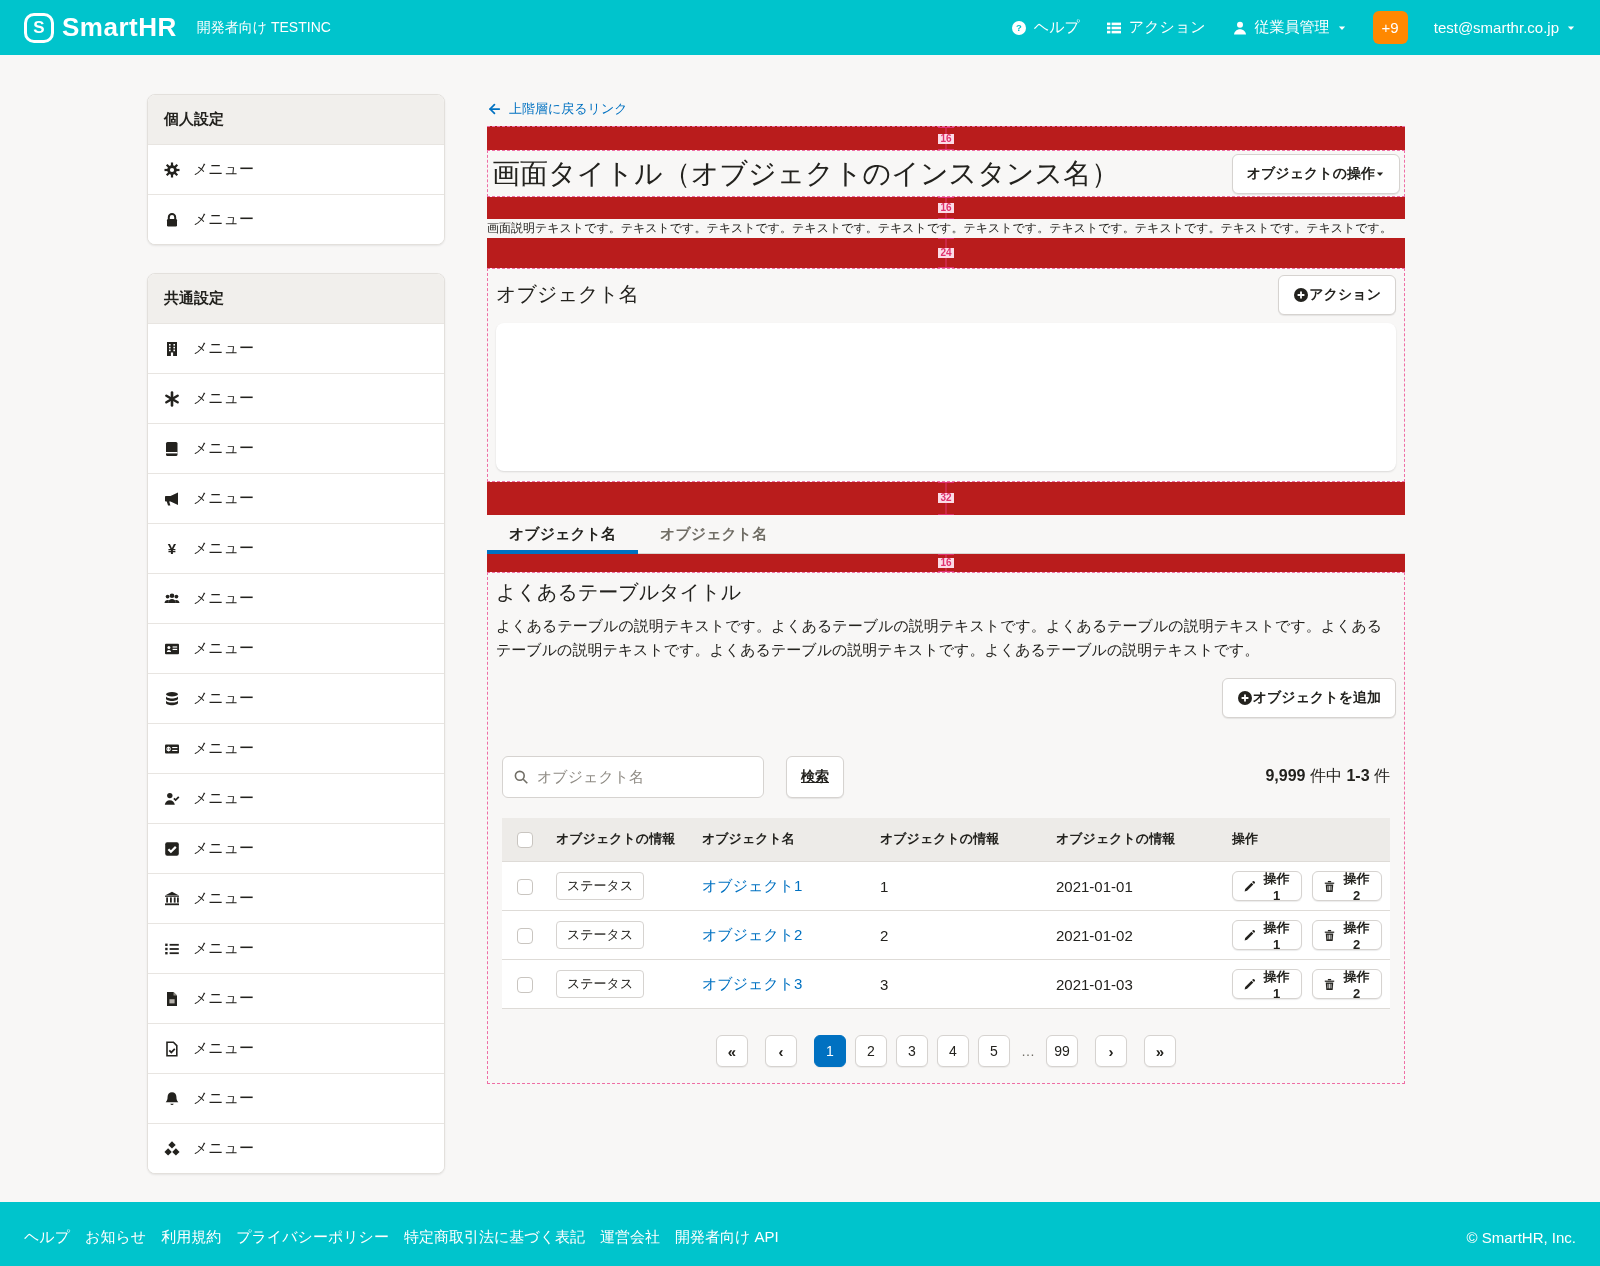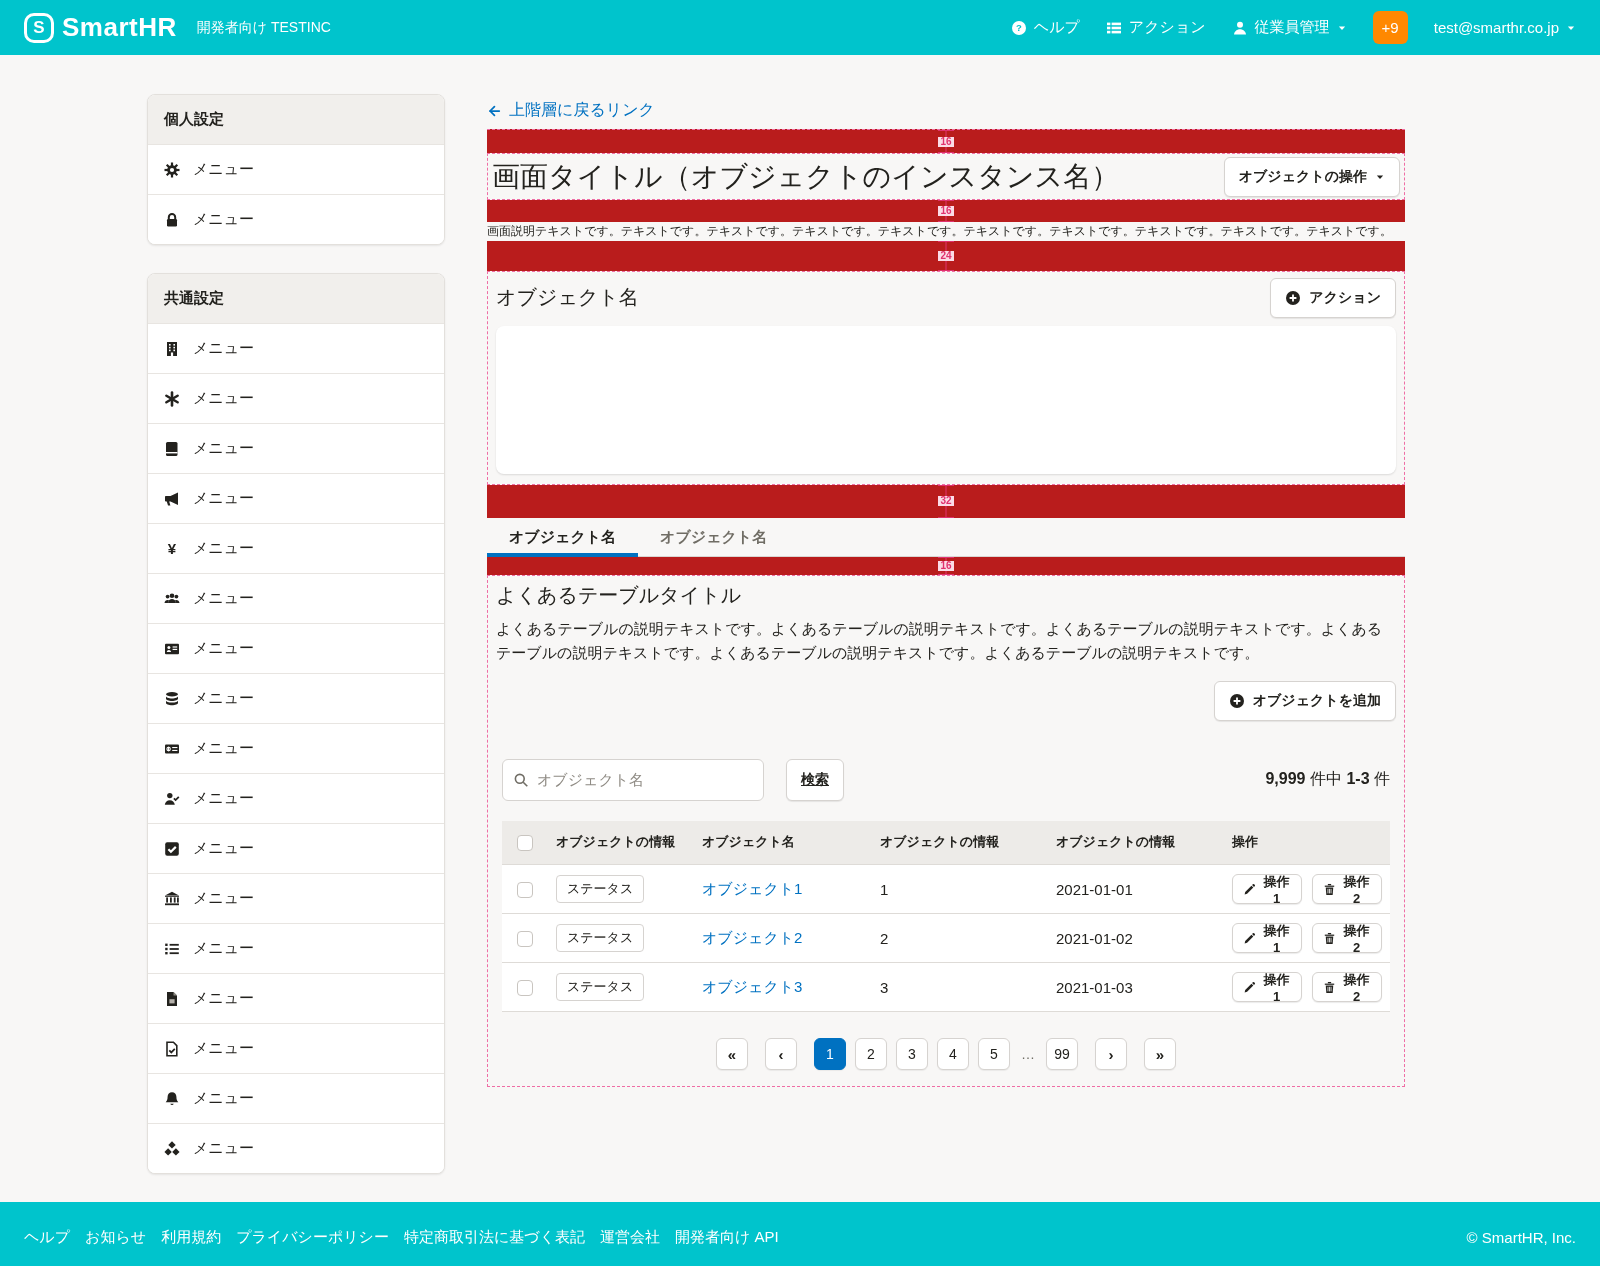--- a/index.html
+++ b/index.html
@@ -37,25 +37,25 @@
   .sp-2{height:22px;}
   .sp-3{height:30px;}
   .sp-4{height:33px;}
   .sp-5{height:18px;}
   .measure{position:absolute;left:50%;top:0;bottom:0;width:16px;transform:translateX(-50%);border-top:1px solid #e0326e;border-bottom:1px solid #e0326e;display:flex;align-items:center;justify-content:center;}
   .measure::before{content:"";position:absolute;left:50%;top:0;bottom:0;width:1px;background:#e0326e;transform:translateX(-50%);}
   .m-label{position:relative;z-index:1;background:#fbdce7;font-size:10px;line-height:1;color:#e0326e;padding:0 2px;font-weight:bold;}
   .outlined{border:1px dashed #ef6ea5;}
 
   
-  .back-link{display:inline-flex;align-items:center;gap:8px;color:#0071c1;font-size:16px;text-decoration:none;margin:6px 0 8px;cursor:pointer;font-family:Liberation Mono, monospace;}
+  .back-link{display:inline-flex;align-items:center;gap:8px;color:#0071c1;font-size:13px;text-decoration:none;margin:6px 0 8px;cursor:pointer;font-family:Liberation Mono, monospace;}
   .back-link .icon{width:14px;height:14px;}
   .title-block{display:flex;justify-content:space-between;align-items:center;min-height:47px;padding:2px 4px;}
   .page-title{font-size:28px;font-weight:normal;}
-  .btn{display:inline-flex;align-items:center;gap:8px;background:#fff;border:1px solid #d6d3d0;border-radius:6px;font-weight:bold;font-size:14px;color:#23221e;padding:0 14px;height:40px;box-shadow:0 1px 1px rgba(0,0,0,.08);cursor:pointer;font-family:inherit;}
+  .btn{display:inline-flex;align-items:center;gap:0;background:#fff;border:1px solid #d6d3d0;border-radius:6px;font-weight:bold;font-size:14px;color:#23221e;padding:0 14px;height:40px;box-shadow:0 1px 1px rgba(0,0,0,.08);cursor:pointer;font-family:inherit;}
   .btn .caret{width:10px;height:10px;}
   .description{font-size:12px;line-height:1.55;}
   .detail-block{padding:4px 8px 10px;}
   .detail-head{display:flex;justify-content:space-between;align-items:center;min-height:44px;}
   .section-title{font-size:20px;font-weight:normal;}
   .detail-panel{height:148px;background:#fff;border-radius:8px;box-shadow:0 1px 2px rgba(0,0,0,.12);margin-top:6px;}
 
   .tabs{display:flex;border-bottom:1px solid #d9d6d2;}
   .tab{position:relative;padding:0 22px;height:38px;line-height:36px;font-size:15px;font-weight:bold;color:#706d65;background:none;border:none;cursor:pointer;font-family:inherit;}
   .tab.active{color:#23221e;}

